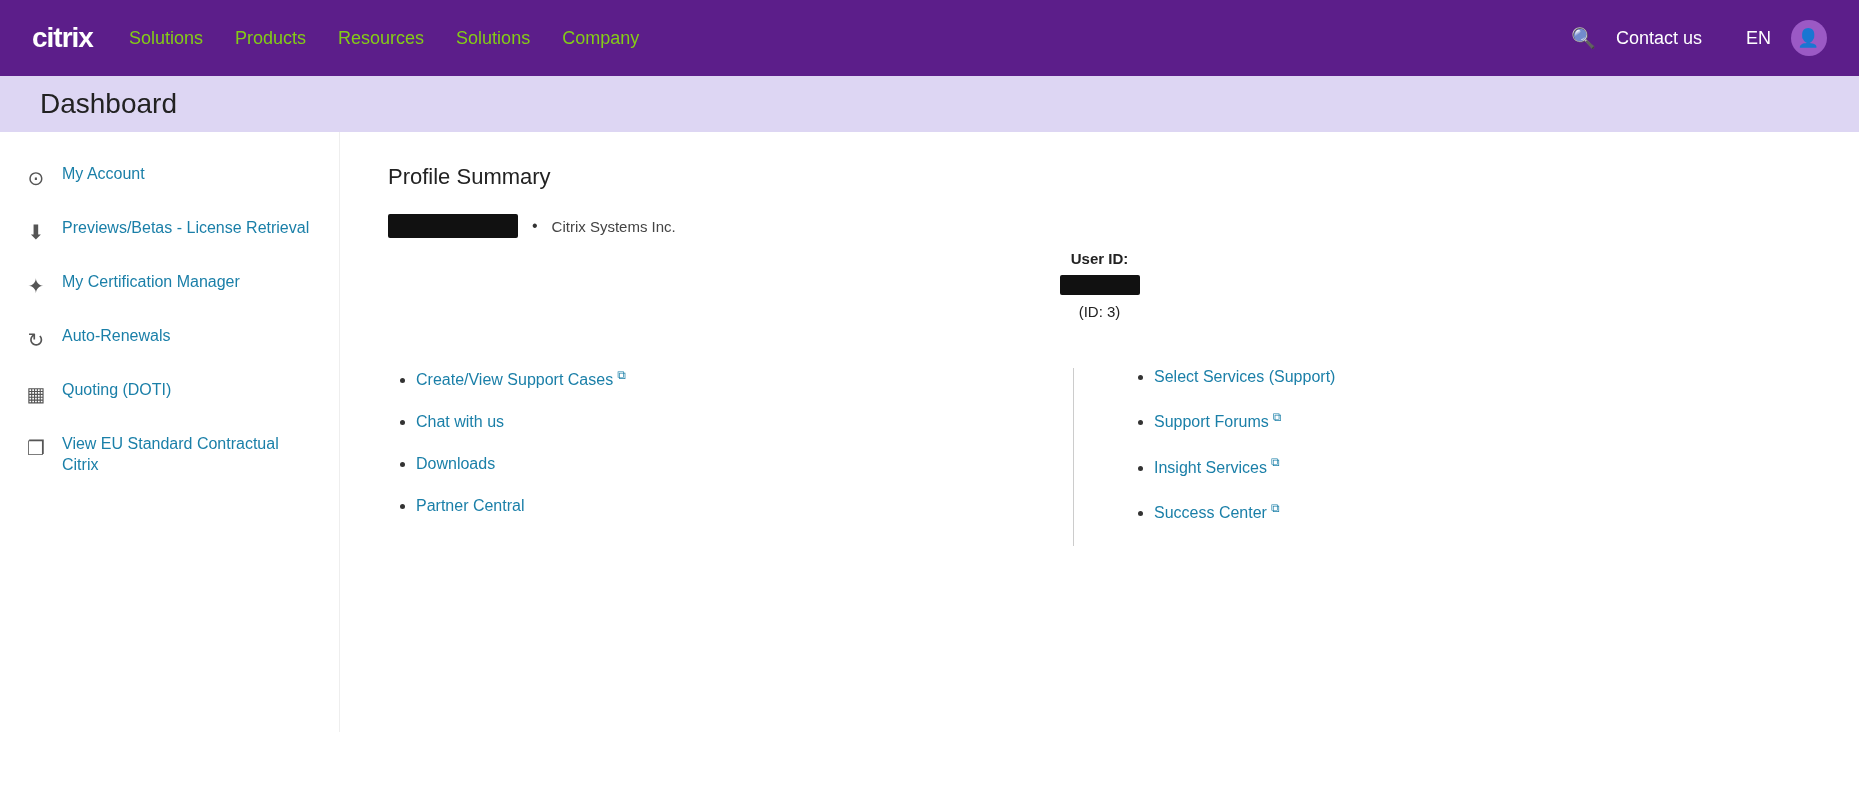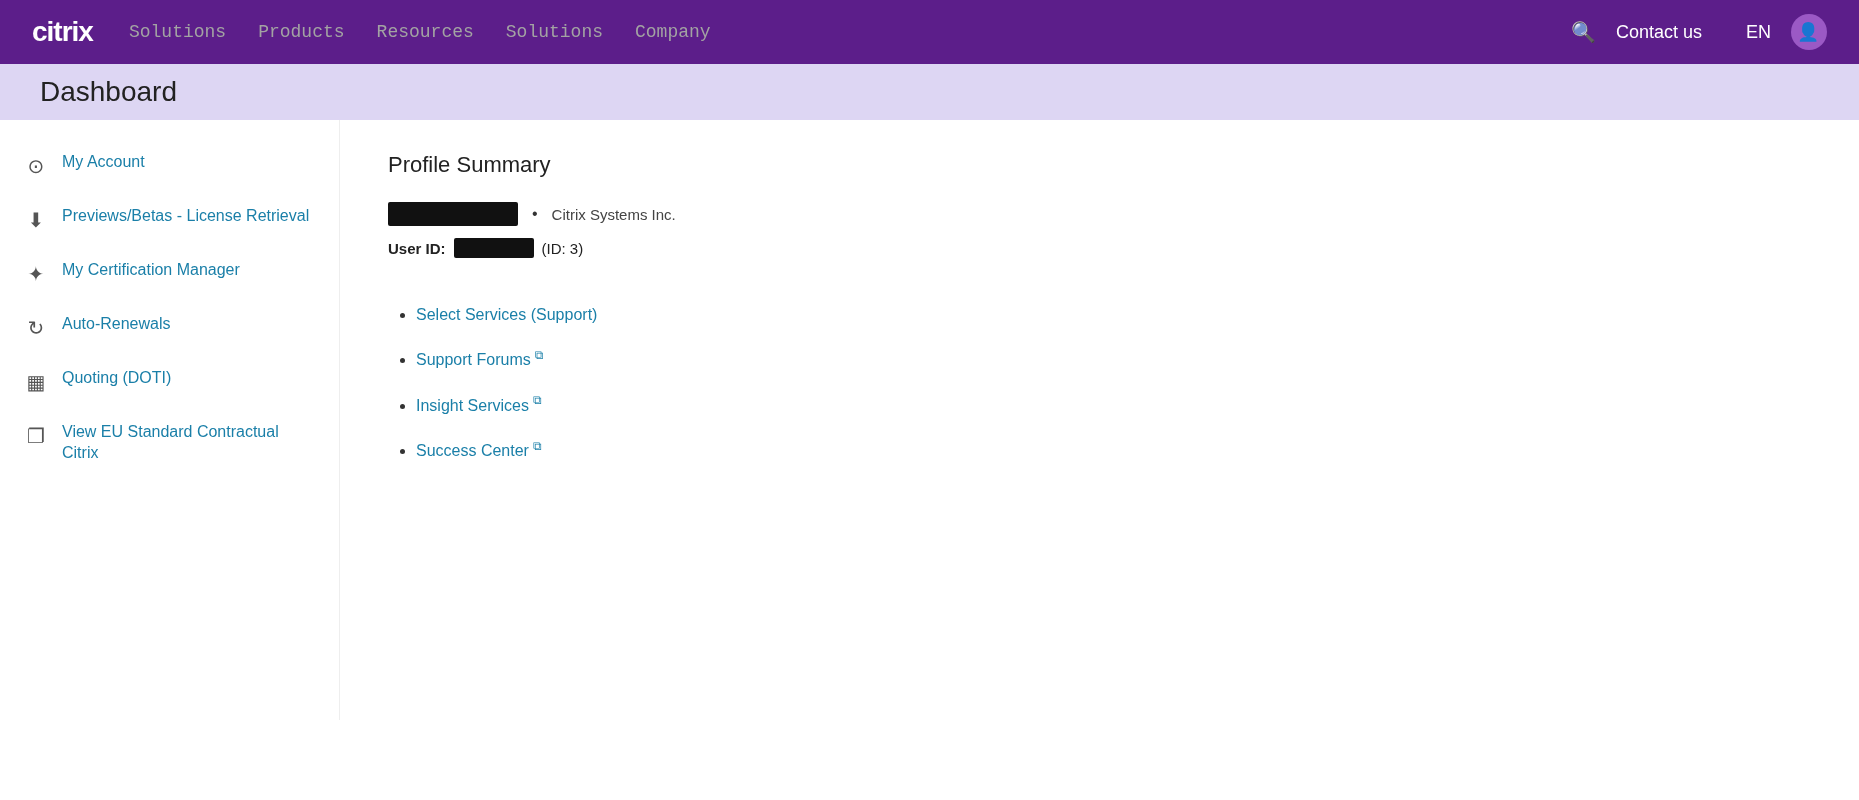--- a/index.html
+++ b/index.html
@@ -4,39 +4,38 @@
   <style>
     * { margin: 0; padding: 0; box-sizing: border-box; }
     body { font-family: Arial, sans-serif; background: #fff; color: #333; }
 
     
     nav {
       background: #5c1e8a;
       display: flex;
       align-items: center;
       padding: 0 32px;
-      height: 64px;
+      height: 76px;
       justify-content: space-between;
     }
     .nav-left { display: flex; align-items: center; gap: 36px; }
     .nav-logo {
       color: #fff;
       font-size: 28px;
       font-weight: bold;
       letter-spacing: -1px;
       font-style: italic;
     }
     .nav-logo span { font-style: normal; }
     .nav-links { display: flex; gap: 32px; }
     .nav-links a {
-      color: #a3a3a3;
+      color: #84cc16;
       text-decoration: none;
       font-size: 18px;
       font-weight: 400;
-      font-family: Liberation Mono, monospace;
     }
     .nav-right { display: flex; align-items: center; gap: 20px; }
     .nav-right a { color: #fff; text-decoration: none; font-size: 18px; }
     .nav-search-icon {
       color: #fff;
       font-size: 20px;
       cursor: pointer;
     }
     .nav-lang { color: #fff; font-size: 18px; margin-left: 24px; }
     .nav-avatar {
@@ -124,20 +123,21 @@
     .profile-company {
       font-size: 15px;
       color: #444;
     }
     .profile-userid {
       font-size: 15px;
       color: #222;
       display: flex;
       align-items: center;
       gap: 8px;
+      flex-direction: column;
     }
     .userid-block {
       background: #111;
       color: #111;
       width: 80px;
       height: 20px;
       border-radius: 2px;
       display: inline-block;
       user-select: none;
     }
@@ -246,20 +246,28 @@
       </div>
       <div class="profile-userid">
         <strong>User ID:</strong>
         <span class="userid-block" title="[redacted]"></span>
         <span>(ID: 3)</span>
       </div>
     </div>
 
     <div class="divider-row">
       <div class="links-column">
+        <ul id="left-links-list">
+            <li><a href="#">Create/View Support Cases<span class="ext-icon">⧉</span></a></li>
+            <li><a href="#">Chat with us</a></li>
+            <li><a href="#">Downloads</a></li>
+            <li><a href="#">Partner Central</a></li>
+          </ul>
+      </div>
+      <div class="links-column">
         <ul id="right-links-list">
             <li><a href="#">Select Services (Support)</a></li>
             <li><a href="#">Support Forums<span class="ext-icon">⧉</span></a></li>
             <li><a href="#">Insight Services<span class="ext-icon">⧉</span></a></li>
             <li><a href="#">Success Center<span class="ext-icon">⧉</span></a></li>
           </ul>
       </div>
     </div>
   </div>
 </div>

